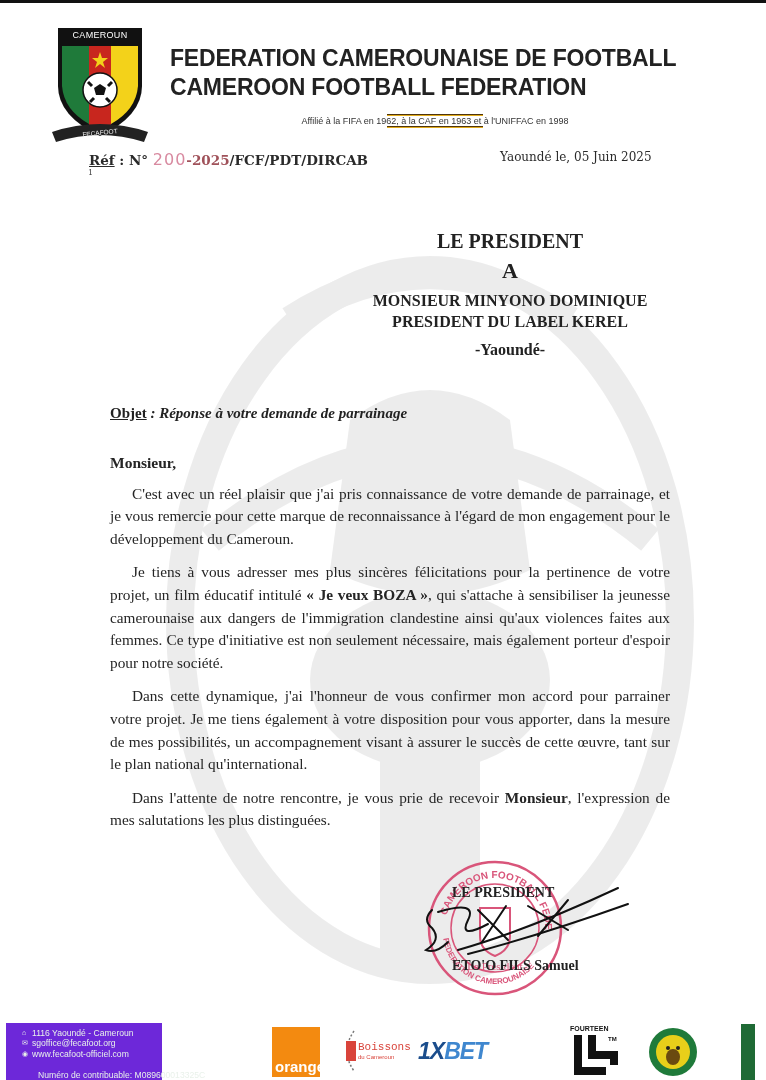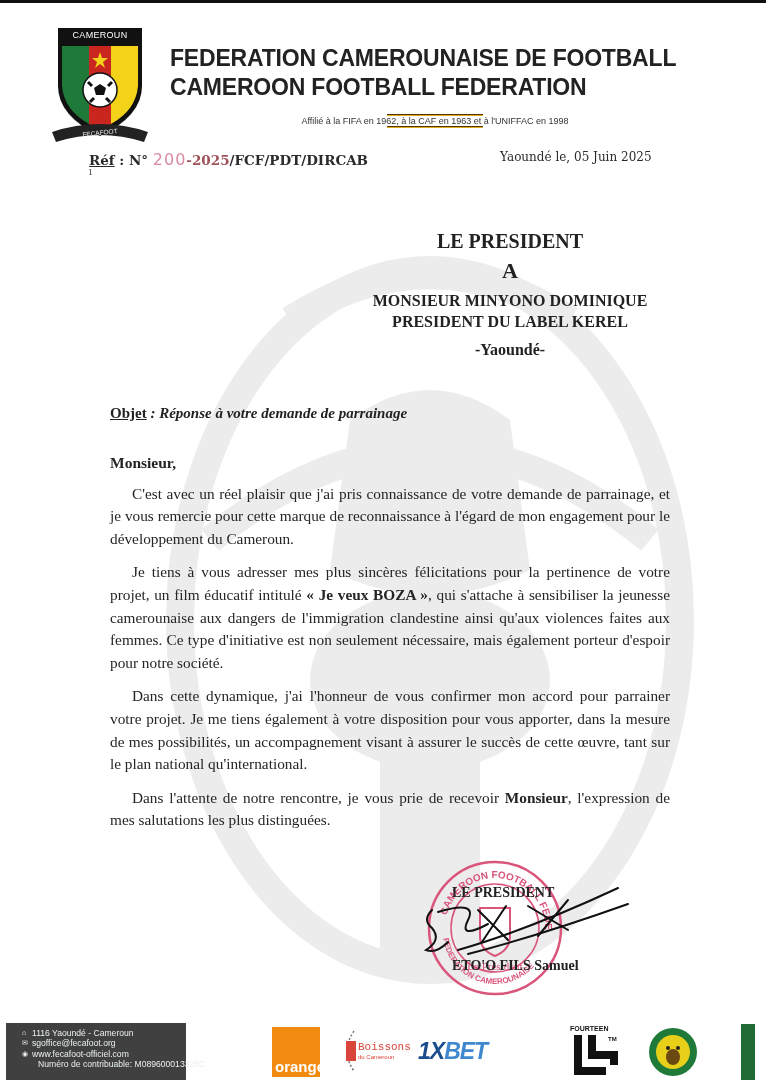--- a/index.html
+++ b/index.html
@@ -48,24 +48,24 @@
     .para { text-align: justify; text-indent: 22px; margin-bottom: 11px; }
     .para b { font-weight: bold; }
 
     
     .stamp { position: absolute; left: 425px; top: 858px; width: 140px; height: 140px; }
     .sig-title { position: absolute; left: 452px; top: 885px; font-family: "Liberation Serif", serif; font-weight: bold; font-size: 14px; color: #222; }
     .sig-name { position: absolute; left: 452px; top: 958px; font-family: "Liberation Serif", serif; font-weight: bold; font-size: 14px; color: #222; }
     .signature { position: absolute; left: 418px; top: 880px; width: 220px; height: 80px; }
 
     
-    .footer-box { position: absolute; left: 6px; top: 1023px; width: 180px; height: 57px; background: #404040; color: #e9f1ea; font-family: "Liberation Sans", sans-serif; font-size: 8.6px; line-height: 10.4px; padding: 5px 0 0 26px; }
+    .footer-box { position: absolute; left: 6px; top: 1023px; width: 156px; height: 57px; background: #6d28d9; color: #e9f1ea; font-family: "Liberation Sans", sans-serif; font-size: 8.6px; line-height: 10.4px; padding: 5px 0 0 26px; }
     .footer-box .row { display: flex; align-items: center; white-space: nowrap; }
     .footer-box .ico { width: 8px; display: inline-block; font-size: 7px; margin-left: -10px; margin-right: 2px; }
-    .footer-box .indent { padding-left: 6px; }
+    .footer-box .indent { padding-left: 6px; margin-top: 11px; }
 
     .sponsor { position: absolute; top: 1027px; }
     .orange { left: 272px; width: 48px; height: 50px; background: #f38a10; }
     .orange span { position: absolute; left: 3px; bottom: 2px; color: #fff; font-family: "Liberation Sans", sans-serif; font-weight: bold; font-size: 15px; }
     .boissons { left: 338px; width: 60px; height: 48px; }
     .boissons .t1 { position: absolute; left: 20px; top: 14px; color: #d9443b; font-family: Liberation Mono, monospace; font-size: 11px; }
     .boissons .t2 { position: absolute; left: 20px; top: 27px; color: #d9443b; font-family: "Liberation Sans", sans-serif; font-size: 6px; }
     .onexbet { left: 418px; top: 1038px; font-family: "Liberation Sans", sans-serif; font-weight: bold; font-style: italic; font-size: 23px; letter-spacing: -1px; }
     .onexbet .a { color: #1b4d8c; }
     .onexbet .b { color: #3f87cf; }

